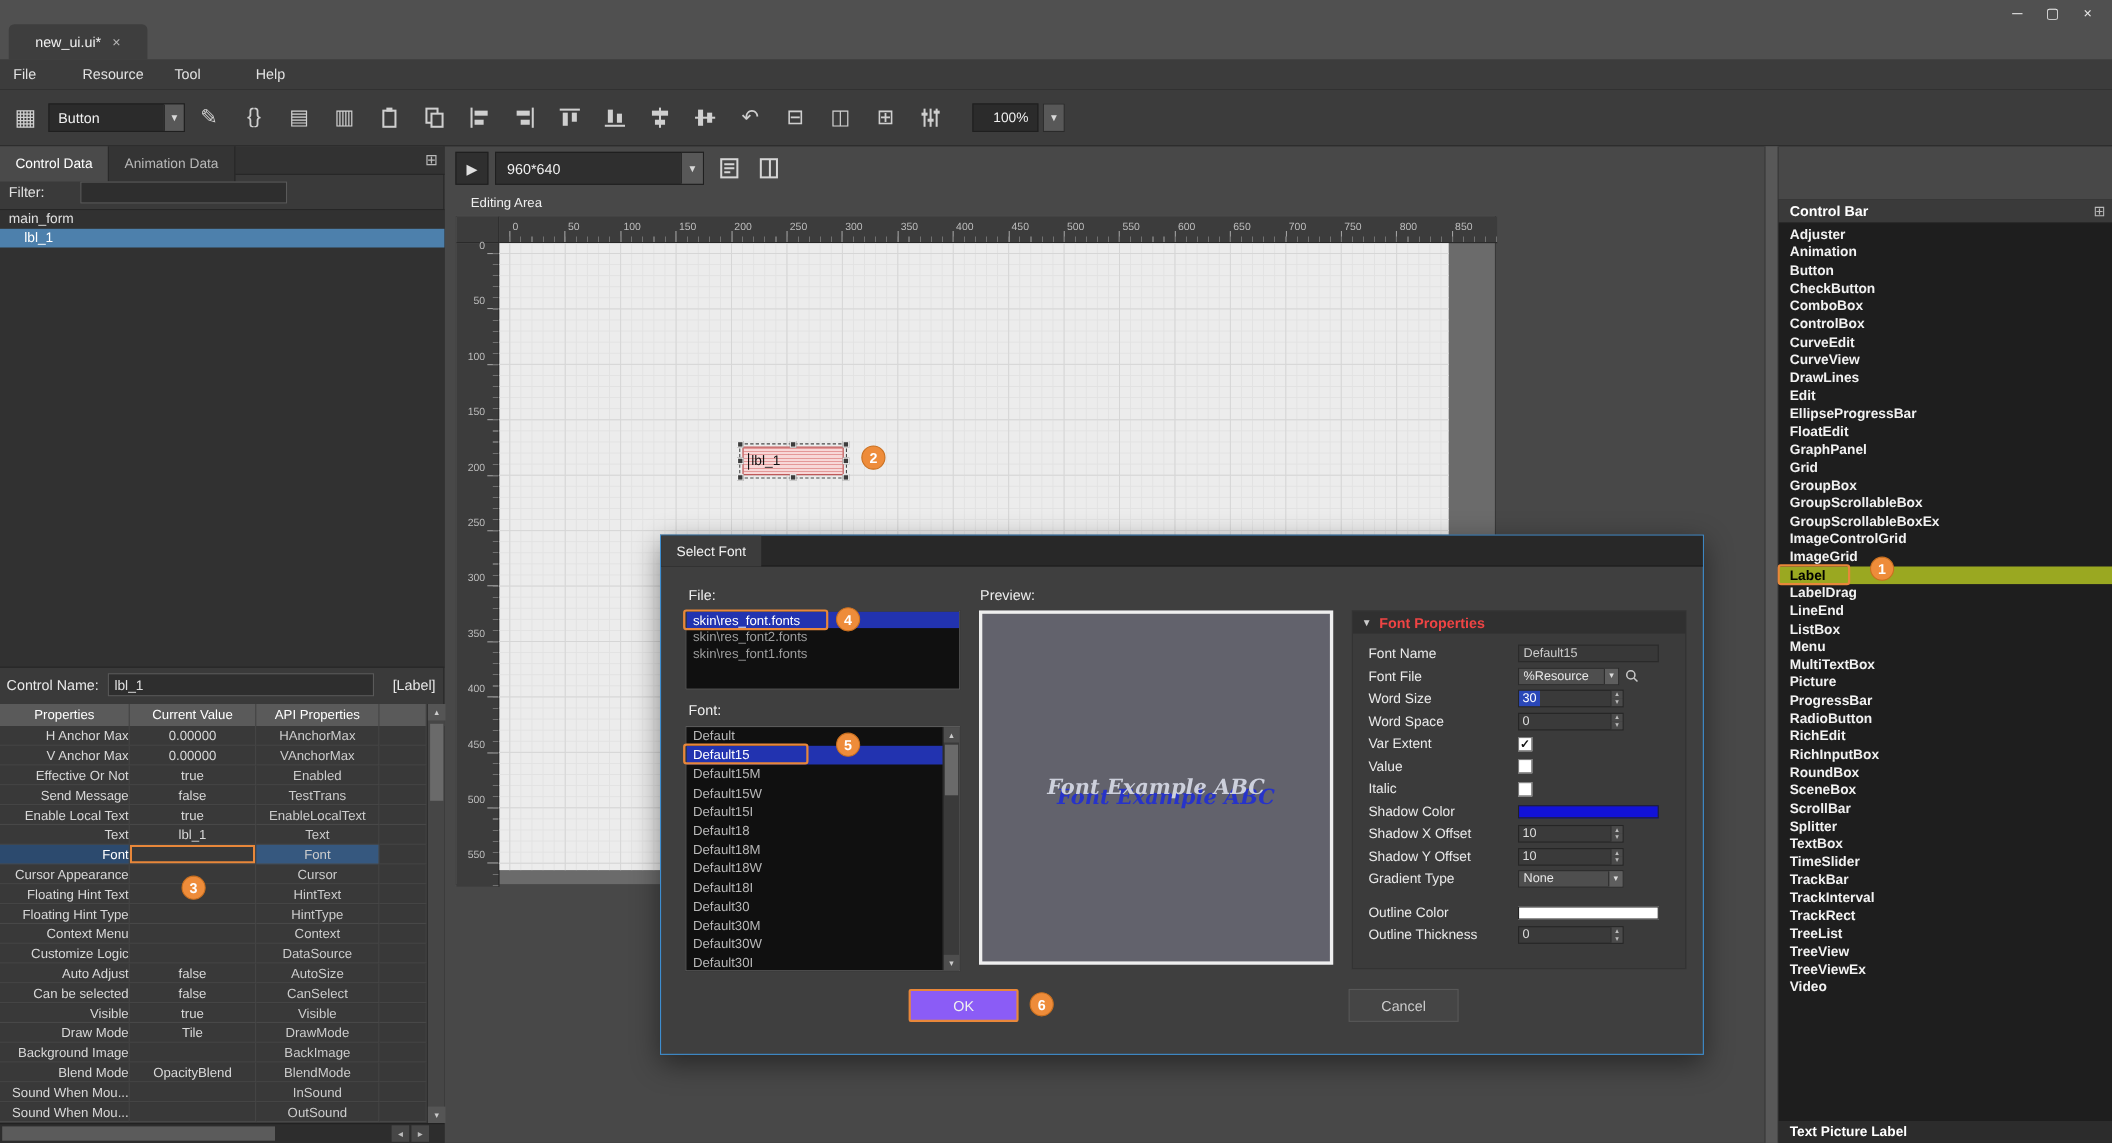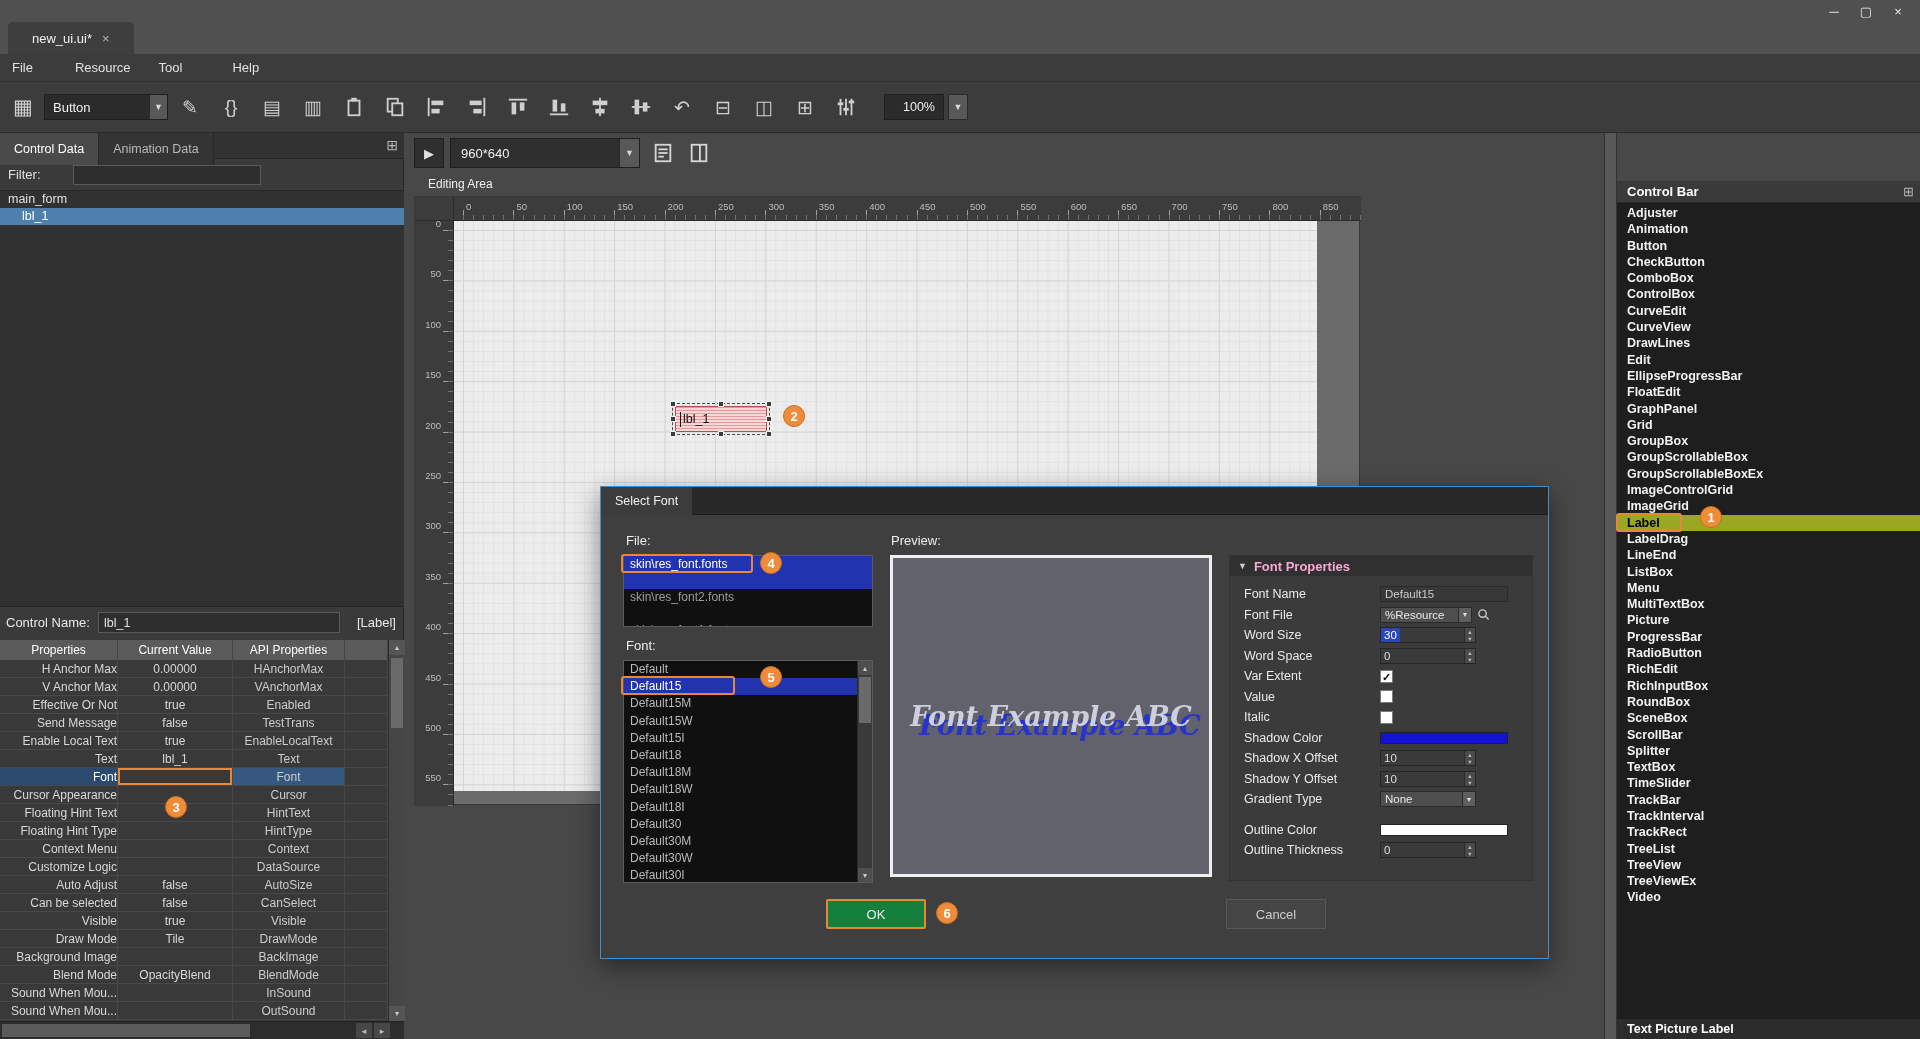--- a/index.html
+++ b/index.html
@@ -122,53 +122,53 @@
 
   
   .dialog { position:absolute; left:600px; top:486px; width:949px; height:473px; background:#3f3f3f; border:1px solid #3e8ed0; z-index:30; box-shadow:0 8px 24px rgba(0,0,0,.45); }
   .dlg-title { position:absolute; left:0; top:0; width:100%; height:28px; background:#282828; border-bottom:1px solid #1e1e1e; }
   .dlg-title .tab { display:inline-flex; align-items:center; height:28px; padding:0 14px; background:#3c3c3c; font-size:12.5px; color:#f0f0f0; }
   .dlg-label { position:absolute; font-size:13px; color:#eeeeee; }
   .lab-file{ left:25px; top:46px; } .lab-font{ left:25px; top:151px; } .lab-prev{ left:290px; top:46px; }
   .listbox { position:absolute; background:#101010; border:1px solid #5a5a5a; overflow:hidden; }
   .file-list { left:22px; top:68px; width:250px; height:72px; }
   .font-list { left:22px; top:173px; width:250px; height:223px; }
-  .lrow { height:33px; line-height:17.5px; padding-left:6px; font-size:12px; color:#9d9d9d; white-space:nowrap; }
+  .lrow { height:15px; line-height:17.5px; padding-left:6px; font-size:12px; color:#9d9d9d; white-space:nowrap; }
   .font-list .lrow { height:17.2px; line-height:17.2px; color:#b8b8b8; width:234px; }
   .lrow.sel { background:#2233b0; color:#ffffff; }
   .lb-scroll { position:absolute; right:0; top:0; width:15px; height:100%; background:#3a3a3a; border-left:1px solid #2a2a2a; }
   .lbs-up,.lbs-dn { position:absolute; left:0; width:14px; height:14px; background:#4e4e4e; color:#ccc; font-size:8px; display:flex; align-items:center; justify-content:center; }
   .lbs-up{top:0;} .lbs-dn{bottom:0;}
   .lbs-thumb { position:absolute; left:1px; top:16px; width:12px; height:46px; background:#6a6a6a; }
   .preview-box { position:absolute; left:289px; top:68px; width:322px; height:322px; background:#62626c; border:3px solid #efefef; display:flex; align-items:center; justify-content:center; }
-  .preview-text { font-family:"DejaVu Serif", serif; font-style:italic; font-weight:bold; font-size:27px; color:#cdd0dc; text-shadow:9px 9px 0 #2733c9; white-space:nowrap; }
+  .preview-text { font-family:"DejaVu Serif", serif; font-style:italic; font-weight:bold; font-size:19px; color:#cdd0dc; text-shadow:9px 9px 0 #2733c9; white-space:nowrap; }
   .fp-panel { position:absolute; left:628px; top:68px; width:304px; height:326px; background:#3b3b3b; border:1px solid #333; }
   .fp-head { position:absolute; left:0; top:0; width:100%; height:20px; background:#303030; display:flex; align-items:center; gap:7px; padding-left:8px; }
   .fp-head .tri { font-size:9px; color:#cccccc; }
-  .fp-head .t { font-size:13px; font-weight:bold; color:#f9a8d4; }
+  .fp-head .t { font-size:13px; font-weight:bold; color:#ef4444; }
   #fp-rows { position:absolute; left:0; top:28px; width:100%; }
   .fprow { display:flex; align-items:center; height:20.5px; padding-left:14px; }
   .fprow.gap { margin-top:10px; }
   .fplabel { width:136px; font-size:12.5px; color:#eaeaea; }
   .fp-text { width:128px; height:16px; line-height:15px; background:#383838; border:1px solid #2a2a2a; color:#cccccc; font-size:11.5px; padding-left:4px; }
   .fp-combo { display:flex; height:16px; background:#4e4e4e; border:1px solid #2a2a2a; width:96px; }
   .fp-combo.w92{ width:92px; }
   .fp-combo-val { flex:1; font-size:11.5px; color:#e8e8e8; line-height:14px; padding-left:4px; overflow:hidden; white-space:nowrap; }
   .fp-combo-arrow { width:13px; background:#5e5e5e; border-left:1px solid #2a2a2a; color:#ddd; font-size:7px; display:flex; align-items:center; justify-content:center; }
   .fp-spin { display:flex; width:96px; height:16px; background:#3a3a3a; border:1px solid #252525; }
   .fp-spin-val { font-size:11.5px; color:#dddddd; line-height:14px; padding:0 3px; }
   .fp-spin-val.txtsel { background:#2a47b8; color:#fff; }
   .fp-spin-sp { flex:1; }
   .fp-spin-arrows { width:11px; display:flex; flex-direction:column; }
   .sa { flex:1; font-size:6.5px; line-height:7px; color:#bbbbbb; background:#4a4a4a; border-left:1px solid #2a2a2a; text-align:center; }
   .fp-check { width:13px; height:13px; background:#ffffff; border:1px solid #7a7a7a; font-size:11px; font-weight:bold; color:#111; line-height:12px; text-align:center; }
   .fp-swatch { width:128px; height:12px; border:1px solid #222222; }
   .fp-search { margin-left:5px; display:flex; align-items:center; }
   .dlg-btn { position:absolute; width:100px; height:30px; display:flex; align-items:center; justify-content:center; font-size:13px; }
-  .ok-btn { left:225px; top:412px; background:#15803d; border:2px solid #e8873a; border-radius:2px; color:#f0f0f0; }
+  .ok-btn { left:225px; top:412px; background:#8b5cf6; border:2px solid #e8873a; border-radius:2px; color:#f0f0f0; }
   .cancel-btn { left:625px; top:412px; background:#454545; border:1px solid #585858; color:#cccccc; }
 
   
   .badge { position:absolute; width:22px; height:22px; border-radius:50%; background:#ee8c3a; border:1px solid #c96f1f; color:#fff; font-size:13px; font-weight:bold; display:flex; align-items:center; justify-content:center; z-index:60; }
   .b1{left:1700px;top:506px;} .b2{left:783px;top:405px;} .b3{left:165px;top:796px;}
   .b4{left:760px;top:552px;} .b5{left:760px;top:666px;} .b6{left:936px;top:902px;}
   .ring { position:absolute; border:2px solid #e8873a; border-radius:3px; z-index:55; pointer-events:none; }
   .ring-file { left:621px; top:554px; width:132px; height:19px; }
   .ring-font { left:621px; top:676px; width:114px; height:19px; }
   .ring-label { left:1616px; top:513px; width:66px; height:19px; }

